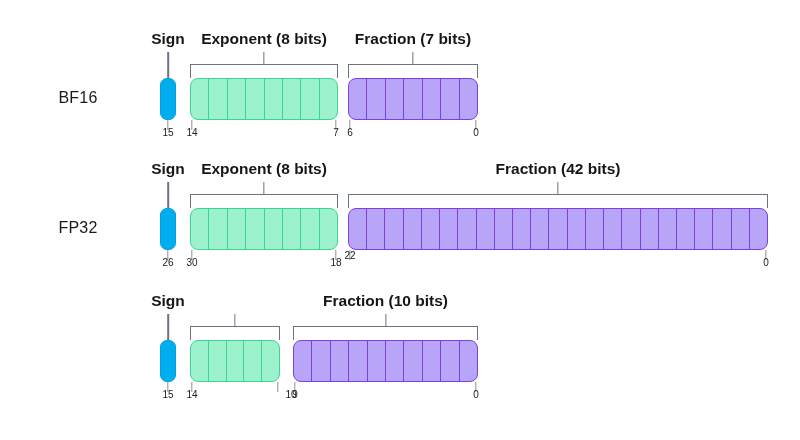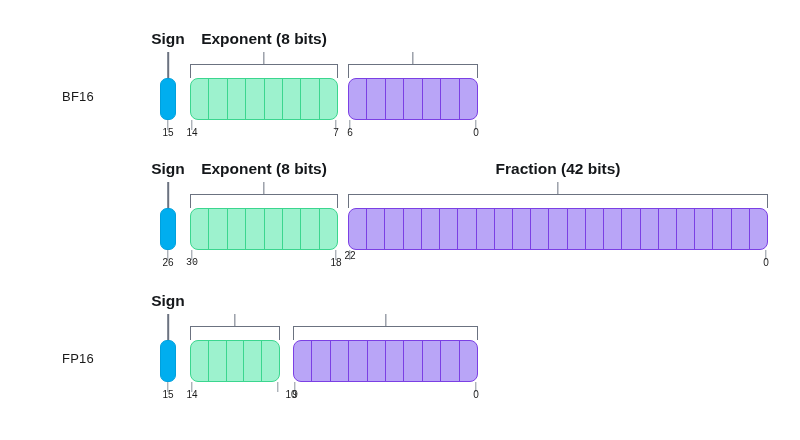--- a/index.html
+++ b/index.html
@@ -21,21 +21,21 @@
     left: 0; top: 0;
     width: 800px;
     height: 440px;
   }
 
   
   .row-label {
     position: absolute;
     width: 120px;
     text-align: center;
-    font-size: 13px;
+    font-size: 16px;
     letter-spacing: 0.2px;
     color: #1a1a1a;
     white-space: nowrap;
   }
 
   
   .sec-title {
     position: absolute;
     font-size: 15.5px;
     font-weight: bold;
@@ -138,55 +138,57 @@
       <div class="cell"></div>
       <div class="cell"></div>
       <div class="cell"></div>
       <div class="cell"></div>
       <div class="cell"></div>
     </div>
     <div class="tick" style="left: 192px; top: 120px; height: 10px;"></div>
     <div class="bitnum" style="left: 192px; top: 127px;">14</div>
     <div class="tick" style="left: 336px; top: 120px; height: 10px;"></div>
     <div class="bitnum" style="left: 336px; top: 127px;">7</div>
+    <div class="sec-title" style="left: 413px; top: 30px;">Fraction (7 bits)</div>
     <div class="bracket-stem" style="left: 413px; top: 52px; height: 12px;"></div>
     <div class="bracket" style="left: 348px; top: 64px; width: 130px; height: 14px;"></div>
     <div class="block fraction" style="left: 348px; top: 78px; width: 130px; height: 42px;">
       <div class="cell"></div>
       <div class="cell"></div>
       <div class="cell"></div>
       <div class="cell"></div>
       <div class="cell"></div>
       <div class="cell"></div>
       <div class="cell"></div>
     </div>
     <div class="tick" style="left: 350px; top: 120px; height: 10px;"></div>
     <div class="bitnum" style="left: 350px; top: 127px;">6</div>
     <div class="tick" style="left: 476px; top: 120px; height: 10px;"></div>
     <div class="bitnum" style="left: 476px; top: 127px;">0</div>
+    <div class="row-label" style="left: 18px; top: 219px;">FP32</div>
     <div class="sec-title" style="left: 168px; top: 160px;">Sign</div>
     <div class="sign-stem" style="left: 168px; top: 182px; height: 26px;"></div>
     <div class="block sign" style="left: 160px; top: 208px; width: 16px; height: 42px;"></div>
     <div class="tick" style="left: 168px; top: 250px; height: 10px;"></div>
     <div class="bitnum" style="left: 168px; top: 257px;">26</div>
     <div class="sec-title" style="left: 264px; top: 160px;">Exponent (8 bits)</div>
     <div class="bracket-stem" style="left: 264px; top: 182px; height: 12px;"></div>
     <div class="bracket" style="left: 190px; top: 194px; width: 148px; height: 14px;"></div>
     <div class="block exponent" style="left: 190px; top: 208px; width: 148px; height: 42px;">
       <div class="cell"></div>
       <div class="cell"></div>
       <div class="cell"></div>
       <div class="cell"></div>
       <div class="cell"></div>
       <div class="cell"></div>
       <div class="cell"></div>
       <div class="cell"></div>
     </div>
     <div class="tick" style="left: 192px; top: 250px; height: 10px;"></div>
-    <div class="bitnum" style="left: 192px; top: 257px; font-family: Liberation Mono, monospace;">30</div>
+    <div class="bitnum" style="left: 192px; top: 257px;">30</div>
     <div class="tick" style="left: 336px; top: 250px; height: 10px;"></div>
     <div class="bitnum" style="left: 336px; top: 257px;">18</div>
     <div class="sec-title" style="left: 558px; top: 160px;">Fraction (42 bits)</div>
     <div class="bracket-stem" style="left: 558px; top: 182px; height: 12px;"></div>
     <div class="bracket" style="left: 348px; top: 194px; width: 420px; height: 14px;"></div>
     <div class="block fraction" style="left: 348px; top: 208px; width: 420px; height: 42px;">
       <div class="cell"></div>
       <div class="cell"></div>
       <div class="cell"></div>
       <div class="cell"></div>
@@ -207,39 +209,39 @@
       <div class="cell"></div>
       <div class="cell"></div>
       <div class="cell"></div>
       <div class="cell"></div>
       <div class="cell"></div>
     </div>
     <div class="tick" style="left: 350px; top: 250px; height: 10px;"></div>
     <div class="bitnum" style="left: 350px; top: 250px;">22</div>
     <div class="tick" style="left: 766px; top: 250px; height: 10px;"></div>
     <div class="bitnum" style="left: 766px; top: 257px;">0</div>
-    <div class="row-label" style="left: 18px; top: 351px;">FP16</div>
     <div class="sec-title" style="left: 168px; top: 292px;">Sign</div>
     <div class="sign-stem" style="left: 168px; top: 314px; height: 26px;"></div>
     <div class="block sign" style="left: 160px; top: 340px; width: 16px; height: 42px;"></div>
     <div class="tick" style="left: 168px; top: 382px; height: 10px;"></div>
     <div class="bitnum" style="left: 168px; top: 389px;">15</div>
     <div class="bracket-stem" style="left: 235px; top: 314px; height: 12px;"></div>
     <div class="bracket" style="left: 190px; top: 326px; width: 90px; height: 14px;"></div>
     <div class="block exponent" style="left: 190px; top: 340px; width: 90px; height: 42px;">
       <div class="cell"></div>
       <div class="cell"></div>
       <div class="cell"></div>
       <div class="cell"></div>
       <div class="cell"></div>
     </div>
     <div class="tick" style="left: 192px; top: 382px; height: 10px;"></div>
     <div class="bitnum" style="left: 192px; top: 389px;">14</div>
     <div class="tick" style="left: 278px; top: 382px; height: 10px;"></div>
     <div class="bitnum" style="left: 291px; top: 389px;">10</div>
+    <div class="sec-title" style="left: 385.5px; top: 292px;">Fraction (10 bits)</div>
     <div class="bracket-stem" style="left: 385.5px; top: 314px; height: 12px;"></div>
     <div class="bracket" style="left: 293px; top: 326px; width: 185px; height: 14px;"></div>
     <div class="block fraction" style="left: 293px; top: 340px; width: 185px; height: 42px;">
       <div class="cell"></div>
       <div class="cell"></div>
       <div class="cell"></div>
       <div class="cell"></div>
       <div class="cell"></div>
       <div class="cell"></div>
       <div class="cell"></div>

